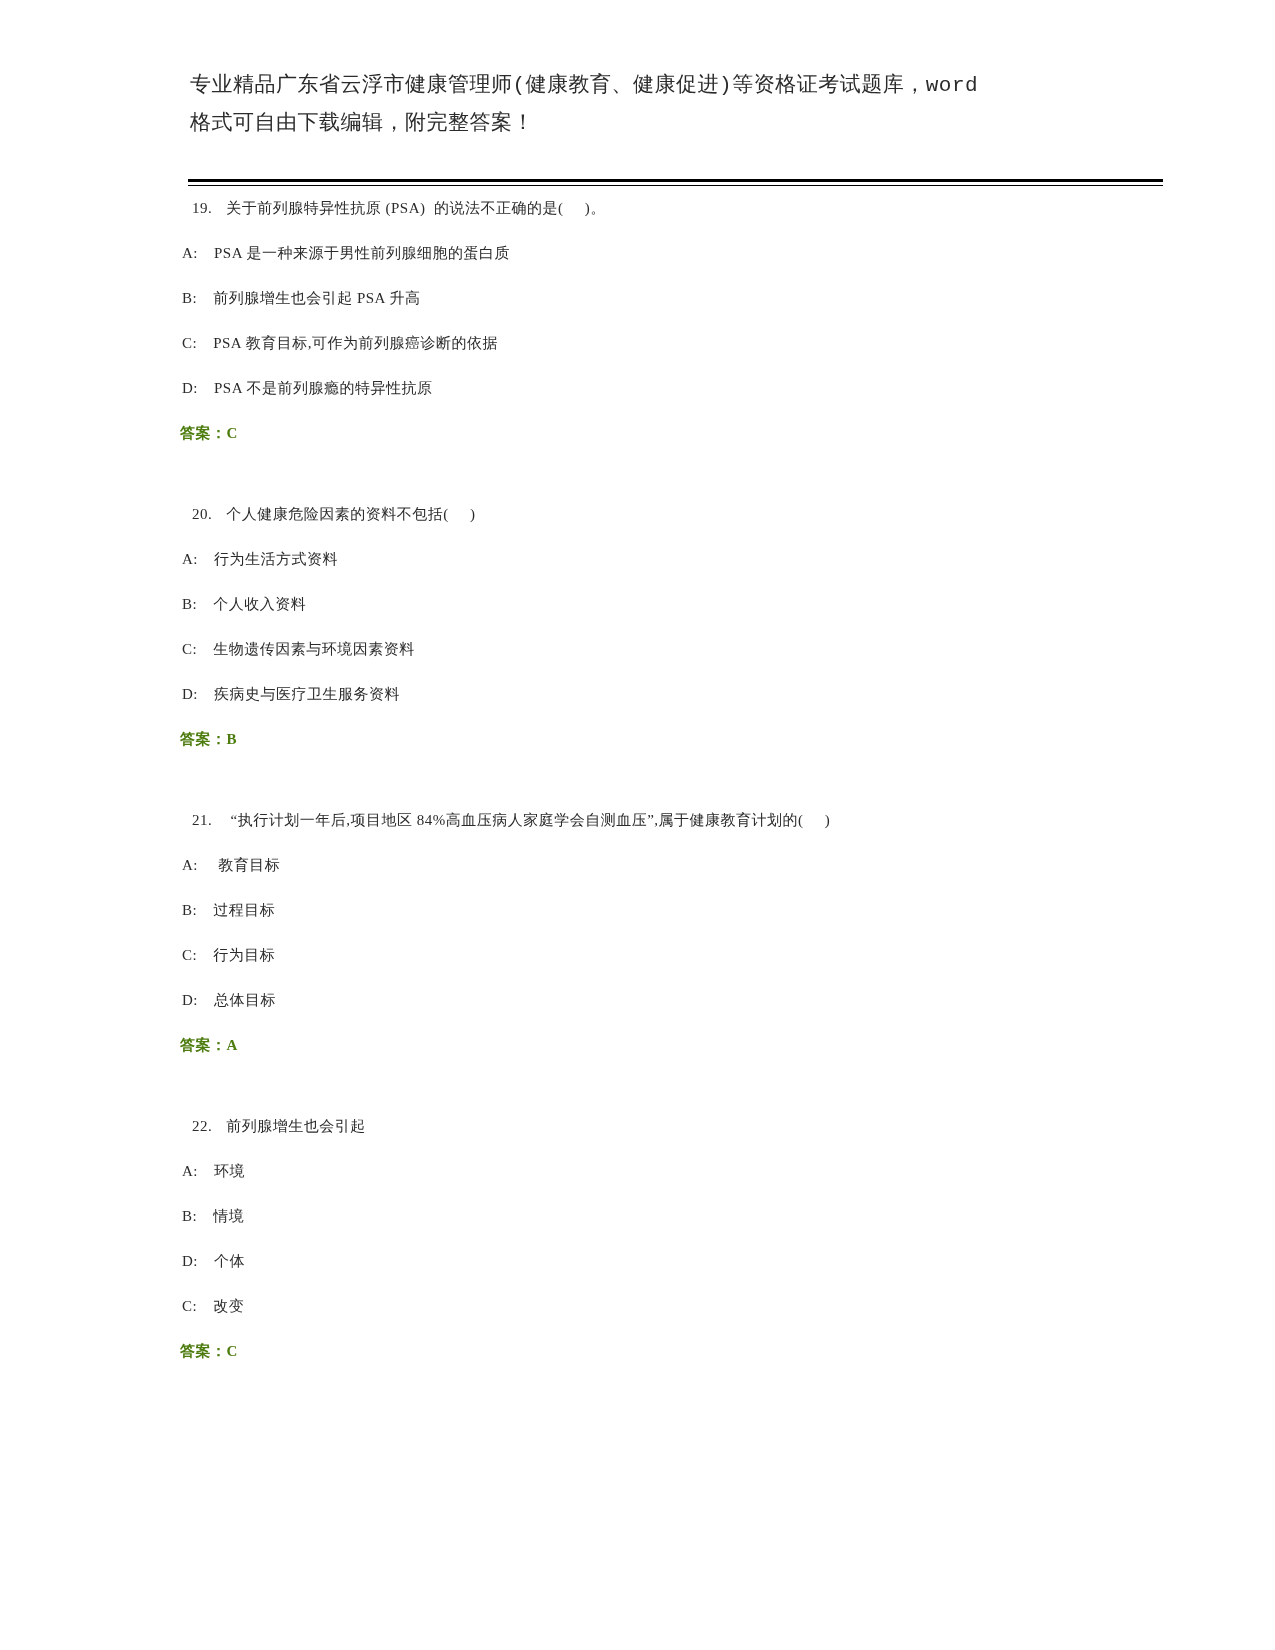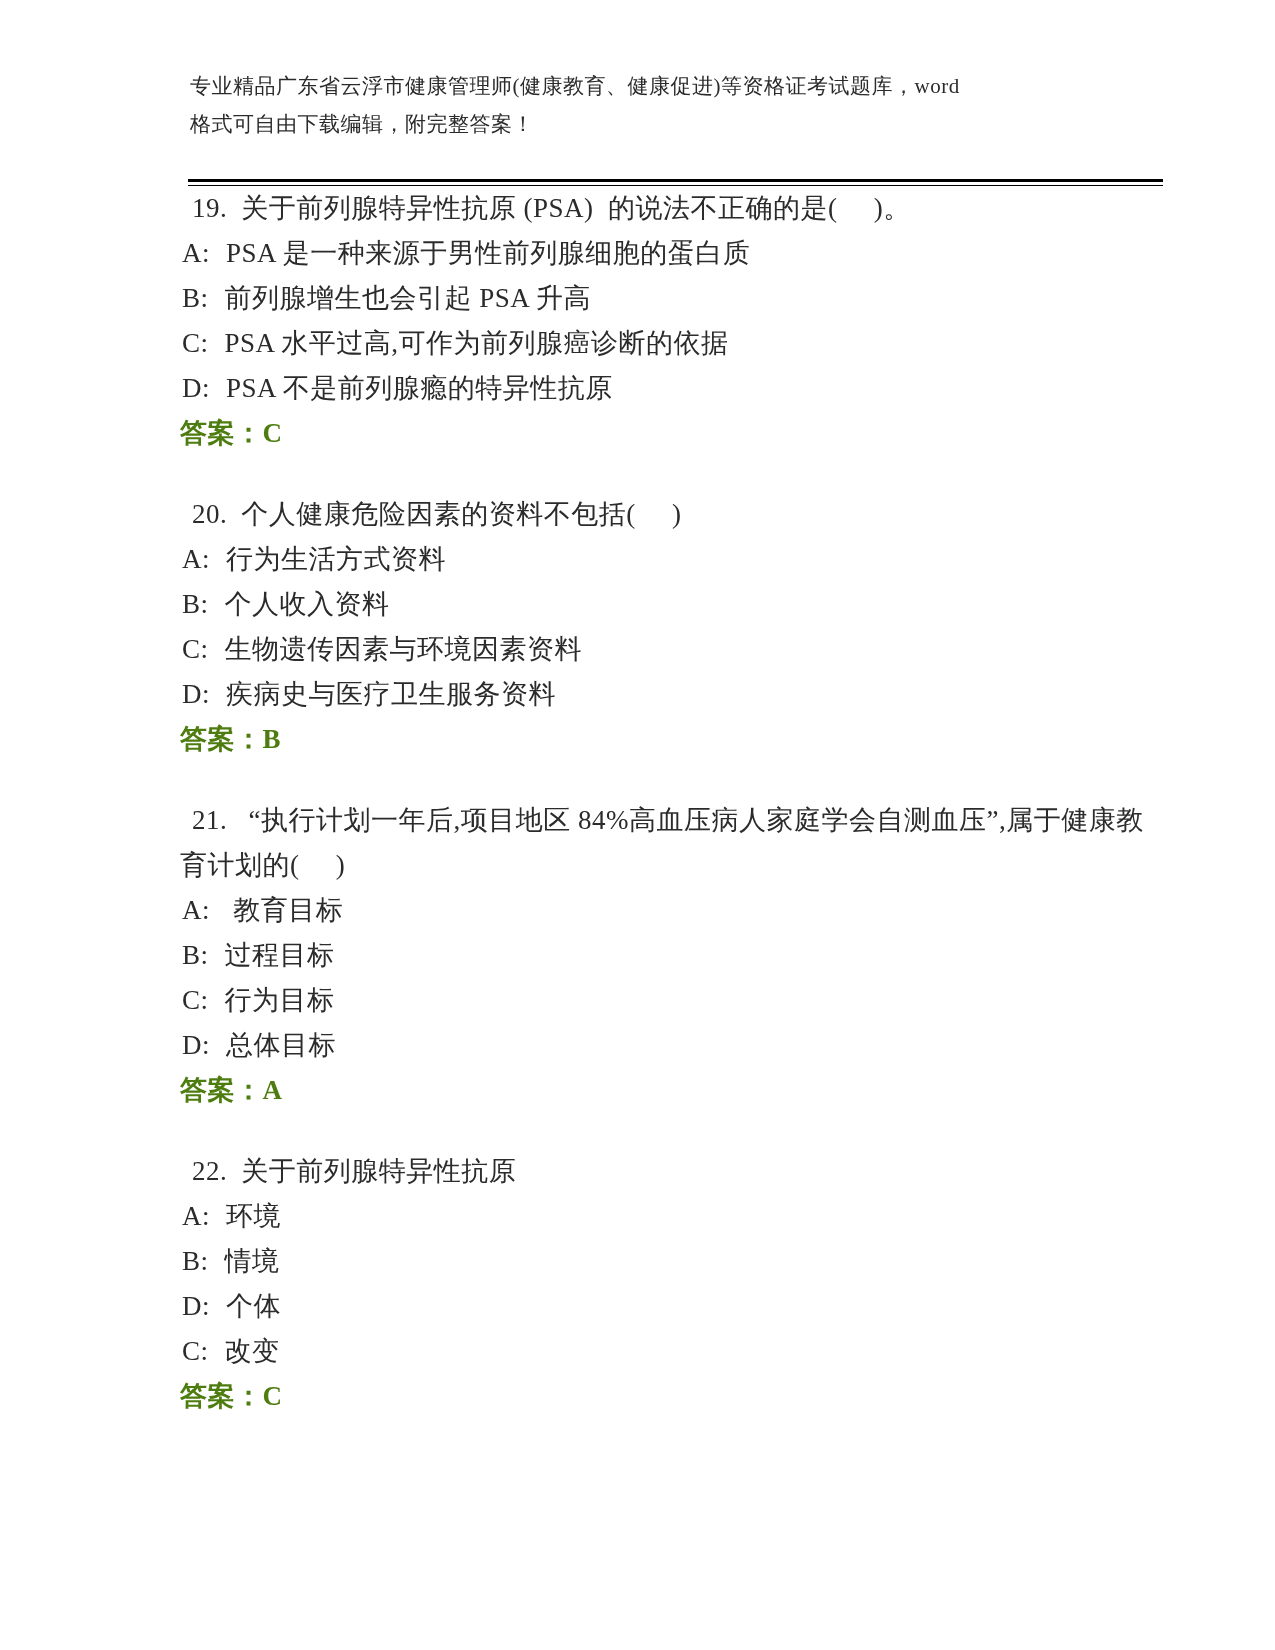--- a/index.html
+++ b/index.html
@@ -12,36 +12,37 @@
     font-family: "Liberation Serif", "DejaVu Serif", serif;
     color: #2b2b2b;
     box-sizing: border-box;
     padding: 67px 115px 0 180px;
   }
   .doc-header {
     padding-left: 10px;
     font-size: 21px;
     line-height: 38px;
     letter-spacing: 0.5px;
+    font-family: Liberation Mono, monospace;
   }
   .doc-header p { margin: 0; white-space: pre-wrap; }
   .header-rule {
     margin-top: 36px;
     margin-left: 8px;
     width: 975px;
     height: 3px;
     border-top: 3px solid #000000;
     border-bottom: 1px solid #000000;
   }
   .questions { padding-top: 0px; }
   .question { margin-bottom: 36px; }
   .question:first-child { margin-top: 0; }
   .question p {
     margin: 0;
-    font-size: 27px;
+    font-size: 15px;
     line-height: 45px;
     white-space: pre-wrap;
     letter-spacing: 0.5px;
   }
   .q-line { text-indent: 12px; }
   .q-num { margin-right: 14px; }
   .opt-line { padding-left: 2px; }
   .opt-label { margin-right: 16px; }
   .answer-line { font-weight: 700; color: #4d7c0f; }
 </style>
@@ -56,21 +57,21 @@
   </div>
 
   <div class="header-rule"></div>
 
   <div class="questions">
 
     <div class="question">
       <p class="q-line"><span class="q-num">19.</span><span>关于前列腺特异性抗原 (PSA)  的说法不正确的是(     )。</span></p>
       <p class="opt-line"><span class="opt-label">A:</span><span>PSA 是一种来源于男性前列腺细胞的蛋白质</span></p>
       <p class="opt-line"><span class="opt-label">B:</span><span>前列腺增生也会引起 PSA 升高</span></p>
-      <p class="opt-line"><span class="opt-label">C:</span><span>PSA 水平过高,可作为前列腺癌诊断的依据</span></p>
+      <p class="opt-line"><span class="opt-label">C:</span><span>PSA 教育目标,可作为前列腺癌诊断的依据</span></p>
       <p class="opt-line"><span class="opt-label">D:</span><span>PSA 不是前列腺瘾的特异性抗原</span></p>
       <p class="answer-line"><span>答案：</span><span>C</span></p>
     </div>
 
     <div class="question">
       <p class="q-line"><span class="q-num">20.</span><span>个人健康危险因素的资料不包括(     )</span></p>
       <p class="opt-line"><span class="opt-label">A:</span><span>行为生活方式资料</span></p>
       <p class="opt-line"><span class="opt-label">B:</span><span>个人收入资料</span></p>
       <p class="opt-line"><span class="opt-label">C:</span><span>生物遗传因素与环境因素资料</span></p>
       <p class="opt-line"><span class="opt-label">D:</span><span>疾病史与医疗卫生服务资料</span></p>
@@ -80,21 +81,21 @@
     <div class="question">
       <p class="q-line"><span class="q-num">21.</span><span> “执行计划一年后,项目地区 84%高血压病人家庭学会自测血压”,属于健康教育计划的(     )</span></p>
       <p class="opt-line"><span class="opt-label">A:</span><span> 教育目标</span></p>
       <p class="opt-line"><span class="opt-label">B:</span><span>过程目标</span></p>
       <p class="opt-line"><span class="opt-label">C:</span><span>行为目标</span></p>
       <p class="opt-line"><span class="opt-label">D:</span><span>总体目标</span></p>
       <p class="answer-line"><span>答案：</span><span>A</span></p>
     </div>
 
     <div class="question">
-      <p class="q-line"><span class="q-num">22.</span><span>关于前列腺特异性抗原</span></p>
+      <p class="q-line"><span class="q-num">22.</span><span>前列腺增生也会引起</span></p>
       <p class="opt-line"><span class="opt-label">A:</span><span>环境</span></p>
       <p class="opt-line"><span class="opt-label">B:</span><span>情境</span></p>
       <p class="opt-line"><span class="opt-label">D:</span><span>个体</span></p>
       <p class="opt-line"><span class="opt-label">C:</span><span>改变</span></p>
       <p class="answer-line"><span>答案：</span><span>C</span></p>
     </div>
 
   </div>
 </div>
 

